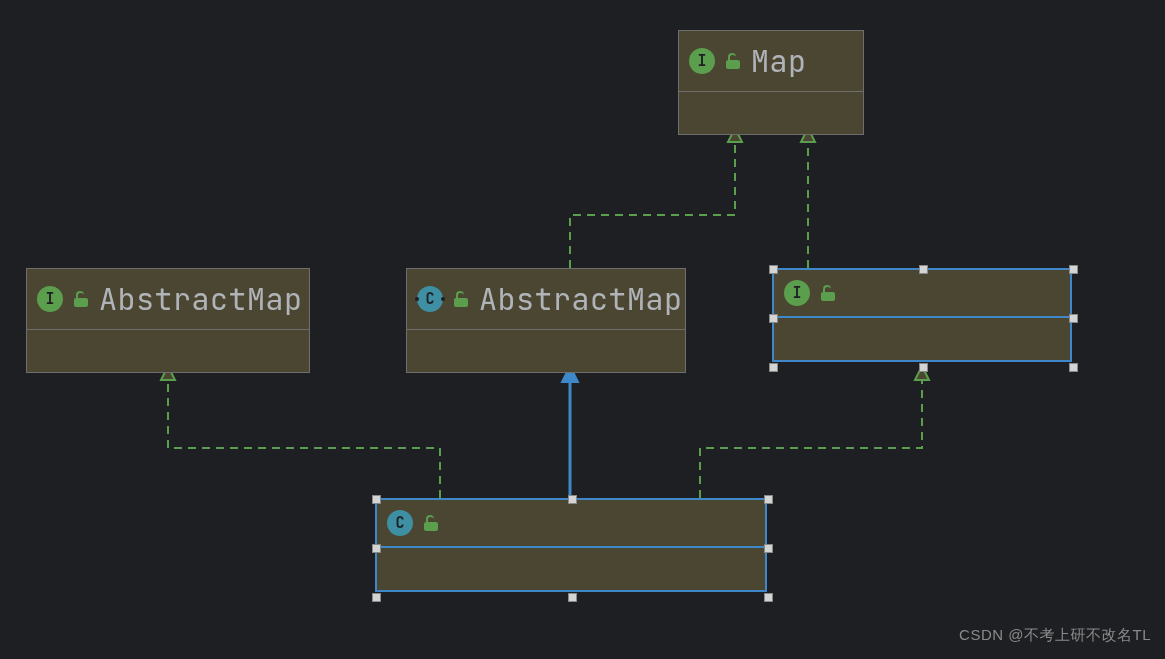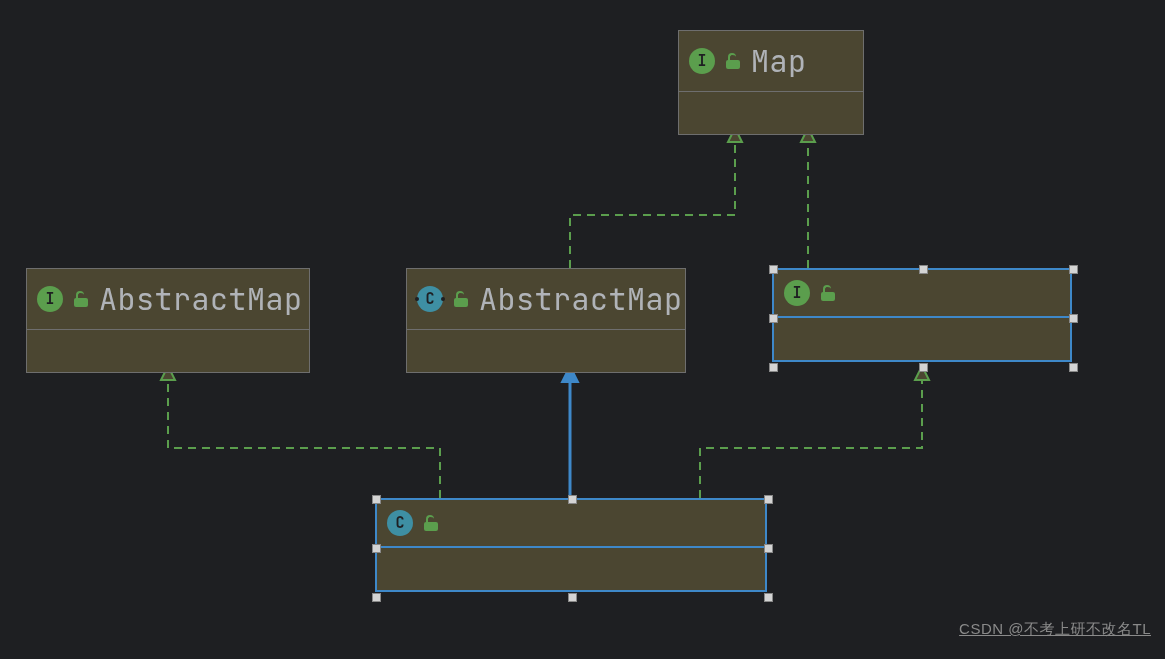--- a/index.html
+++ b/index.html
@@ -110,26 +110,25 @@
   .handle {
     position: absolute;
     width: 9px; height: 9px;
     background: #d4d4d4;
     border: 1px solid #888;
     box-sizing: border-box;
   }
   .watermark {
     position: absolute;
     right: 14px;
-    bottom: 20px;
+    bottom: 14px;
     color: #8a8a8a;
     font-size: 15px;
     font-family: sans-serif;
     letter-spacing: 0.5px;
-    text-decoration: underline;
   }
 </style>
 </head>
 <body>
 
 <div class="canvas">
 
   <svg class="connectors">
     <defs>
       <marker id="arrow-green" markerWidth="14" markerHeight="14" refX="7" refY="12" orient="auto" markerUnits="userSpaceOnUse">

